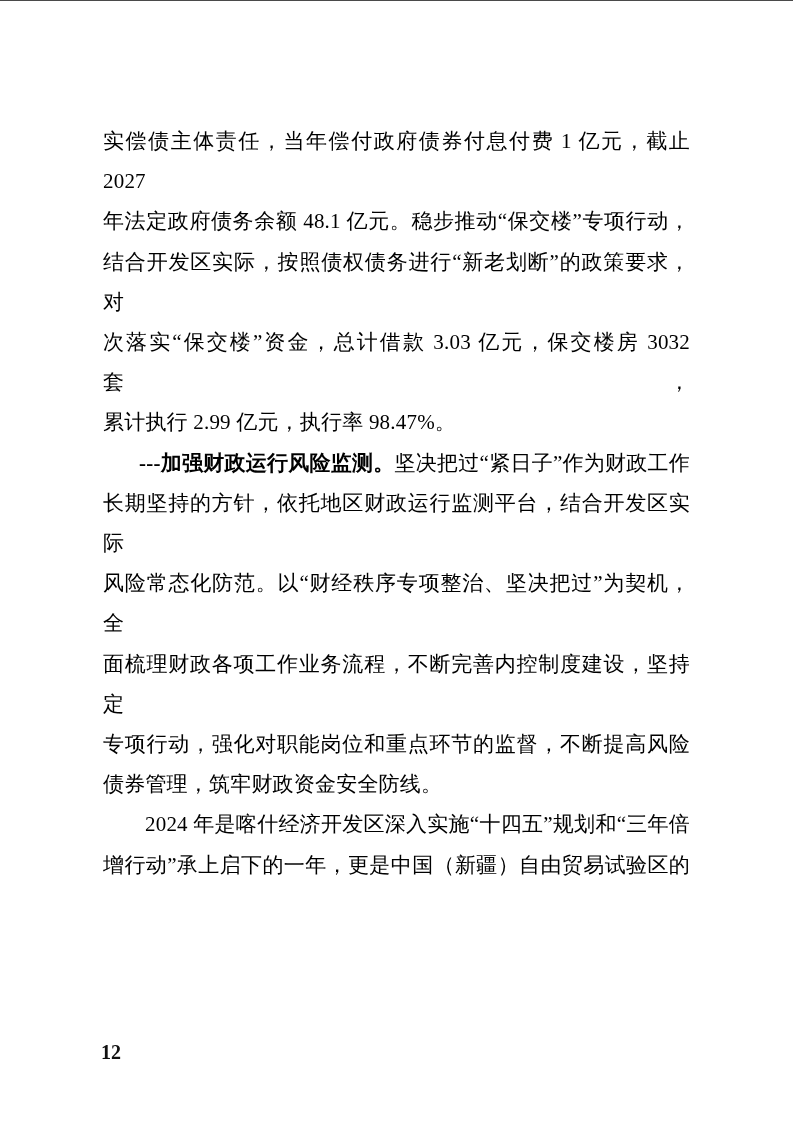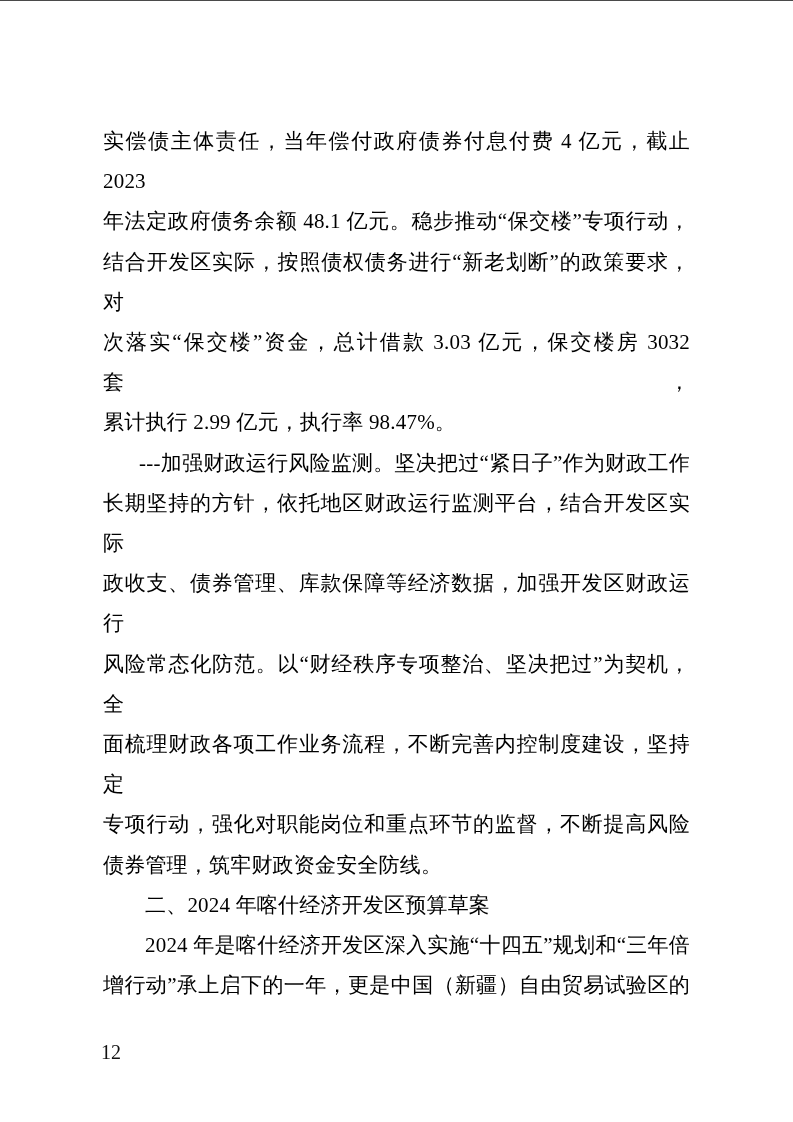--- a/index.html
+++ b/index.html
@@ -30,52 +30,51 @@
   .ln {
     text-align: justify;
     text-align-last: justify;
     white-space: normal;
   }
   .ln.end {
     text-align-last: left;
   }
   .ind { text-indent: 42px; }
   .ind-sm { text-indent: 36px; }
-  .b { font-weight: normal; }
+  .b { font-weight: bold; }
   .pageno {
     position: absolute;
     left: 101px;
     top: 1038px;
     font-size: 20px;
     line-height: 26px;
     color: #111111;
+    font-weight: bold;
   }
 </style>
 </head>
 <body>
 
 <div class="page">
 
   <div class="textblock">
 
-    <div class="ln">实偿债主体责任，当年偿付政府债券付息付费 4 亿元，截止 2023</div>
+    <div class="ln">实偿债主体责任，当年偿付政府债券付息付费 1 亿元，截止 2027</div>
     <div class="ln">年法定政府债务余额 48.1 亿元。稳步推动“保交楼”专项行动，</div>
     <div class="ln">结合开发区实际，按照债权债务进行“新老划断”的政策要求，对</div>
     <div class="ln">次落实“保交楼”资金，总计借款 3.03 亿元，保交楼房 3032 套，</div>
     <div class="ln end">累计执行 2.99 亿元，执行率 98.47%。</div>
 
     <div class="ln ind-sm"><span class="b">---加强财政运行风险监测。</span><span>坚决把过“紧日子”作为财政工作</span></div>
     <div class="ln">长期坚持的方针，依托地区财政运行监测平台，结合开发区实际</div>
-    <div class="ln">政收支、债券管理、库款保障等经济数据，加强开发区财政运行</div>
     <div class="ln">风险常态化防范。以“财经秩序专项整治、坚决把过”为契机，全</div>
     <div class="ln">面梳理财政各项工作业务流程，不断完善内控制度建设，坚持定</div>
     <div class="ln">专项行动，强化对职能岗位和重点环节的监督，不断提高风险</div>
     <div class="ln end">债券管理，筑牢财政资金安全防线。</div>
 
-    <div class="ln end ind b">二、2024 年喀什经济开发区预算草案</div>
 
     <div class="ln ind">2024 年是喀什经济开发区深入实施“十四五”规划和“三年倍</div>
     <div class="ln">增行动”承上启下的一年，更是中国（新疆）自由贸易试验区的</div>
 
   </div>
 
   <div class="pageno">12</div>
 
 </div>
 

